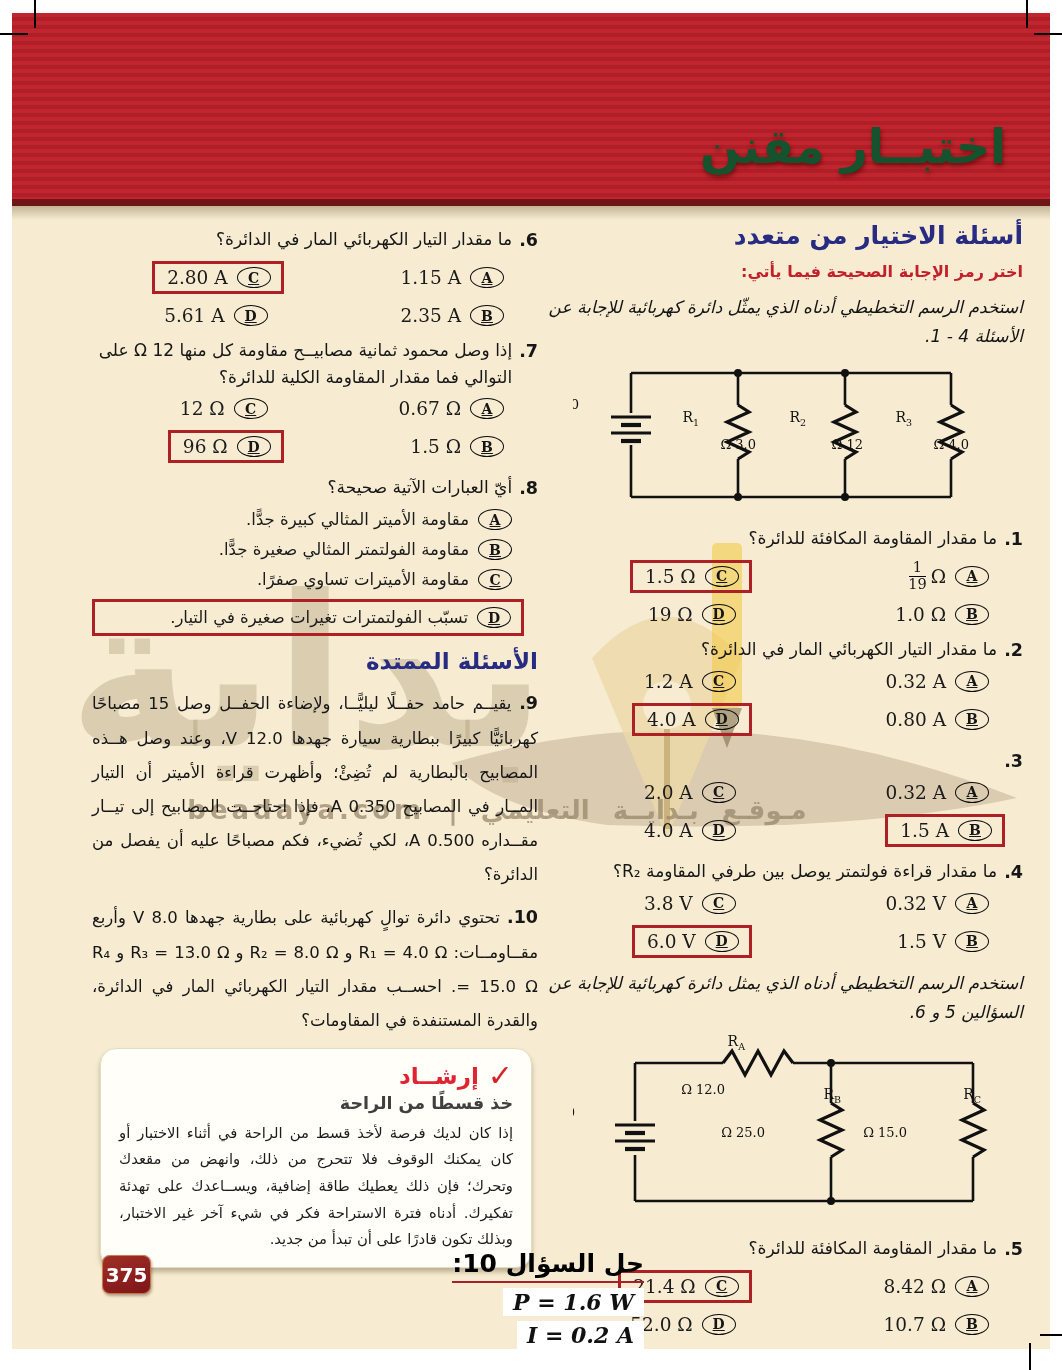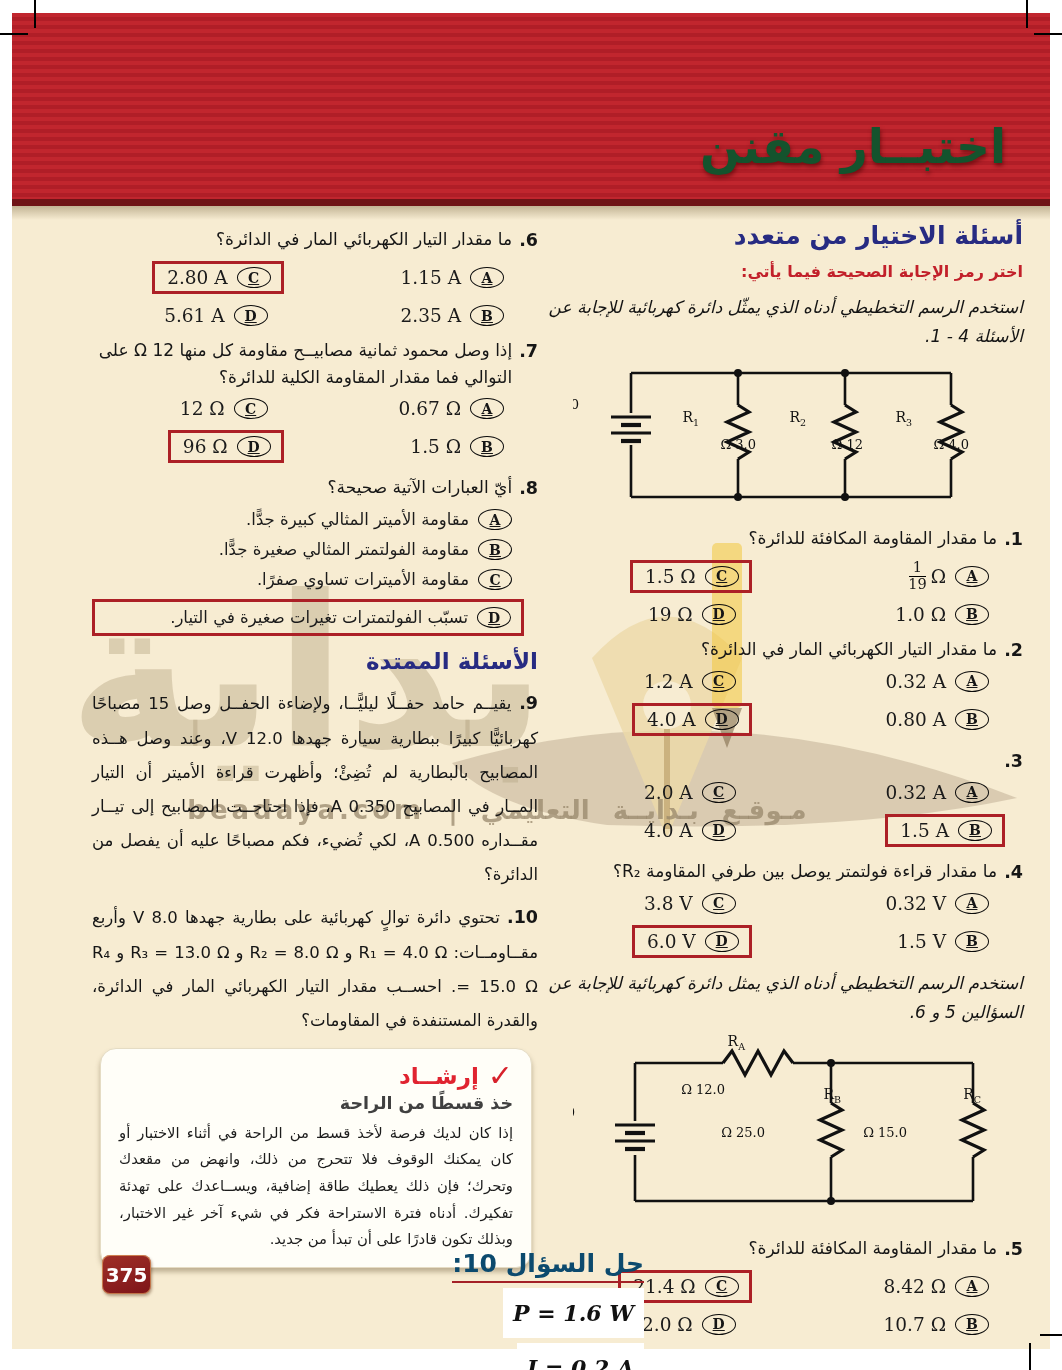--- a/index.html
+++ b/index.html
@@ -59,24 +59,24 @@
   .hint-check{color:#d7212b;font-size:30px;font-weight:bold;line-height:1;}
   .hint-title{color:#e02330;font-size:23px;font-weight:bold;}
   .hint-sub{color:#404040;font-size:17.5px;font-weight:bold;margin:2px 0 7px;}
   .hint-body{font-size:14.8px;line-height:1.8;text-align:justify;color:#1c1c1c;}
   
   .badge{position:absolute;left:90px;top:1242px;width:49px;height:39px;
         background:linear-gradient(160deg,#a03028,#7d1418);border-radius:8px;color:#fff;
         display:flex;align-items:center;justify-content:center;font-size:20px;font-weight:bold;z-index:3;
         box-shadow:inset 0 0 0 1px rgba(255,210,120,.5),1px 2px 3px rgba(80,40,10,.4);}
   .sol10{position:absolute;left:418px;top:1236px;width:214px;direction:rtl;text-align:right;z-index:3;}
-  .sol10-title{color:#0c4a6e;font-size:25px;font-weight:bold;border-bottom:2.5px solid #a42127;
+  .sol10-title{color:#000000;font-size:25px;font-weight:bold;border-bottom:2.5px solid #a42127;
         padding-bottom:3px;display:inline-block;}
   .sol-formula{direction:ltr;font-family:"DejaVu Serif",serif;font-style:italic;font-weight:bold;
-        font-size:22px;background:#fff;width:max-content;margin:5px 0 0 auto;padding:12px 10px;color:#111;}
+        font-size:22px;background:#fff;width:max-content;margin:5px 0 0 auto;padding:1px 10px;color:#111;}
   .sol9{position:absolute;left:706px;top:1236px;width:304px;direction:rtl;text-align:right;
         color:#a42127;font-weight:bold;font-size:25.5px;line-height:1.55;z-index:3;}
   .sol9-title{border-bottom:2.5px solid #a42127;padding-bottom:2px;}
   svg text{font-family:"DejaVu Serif",serif;fill:#111;}
 </style>
 </head>
 <body>
 
 <div class="canvas">
 

